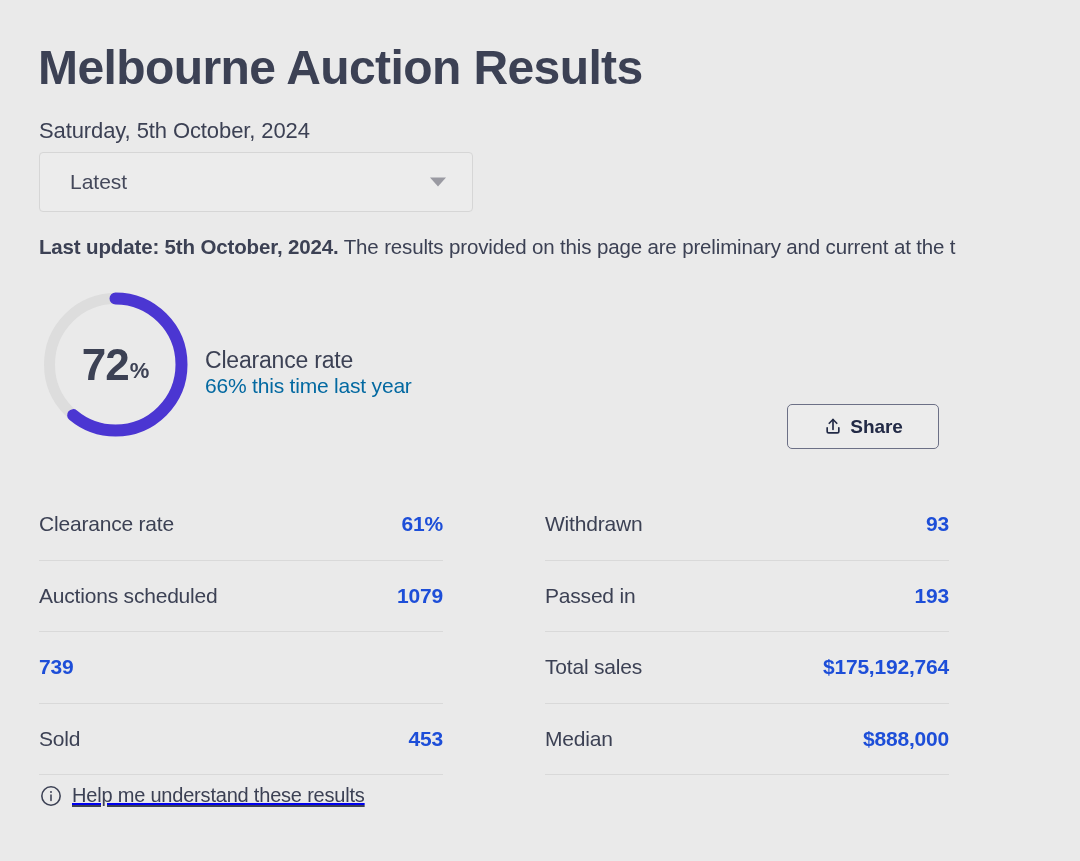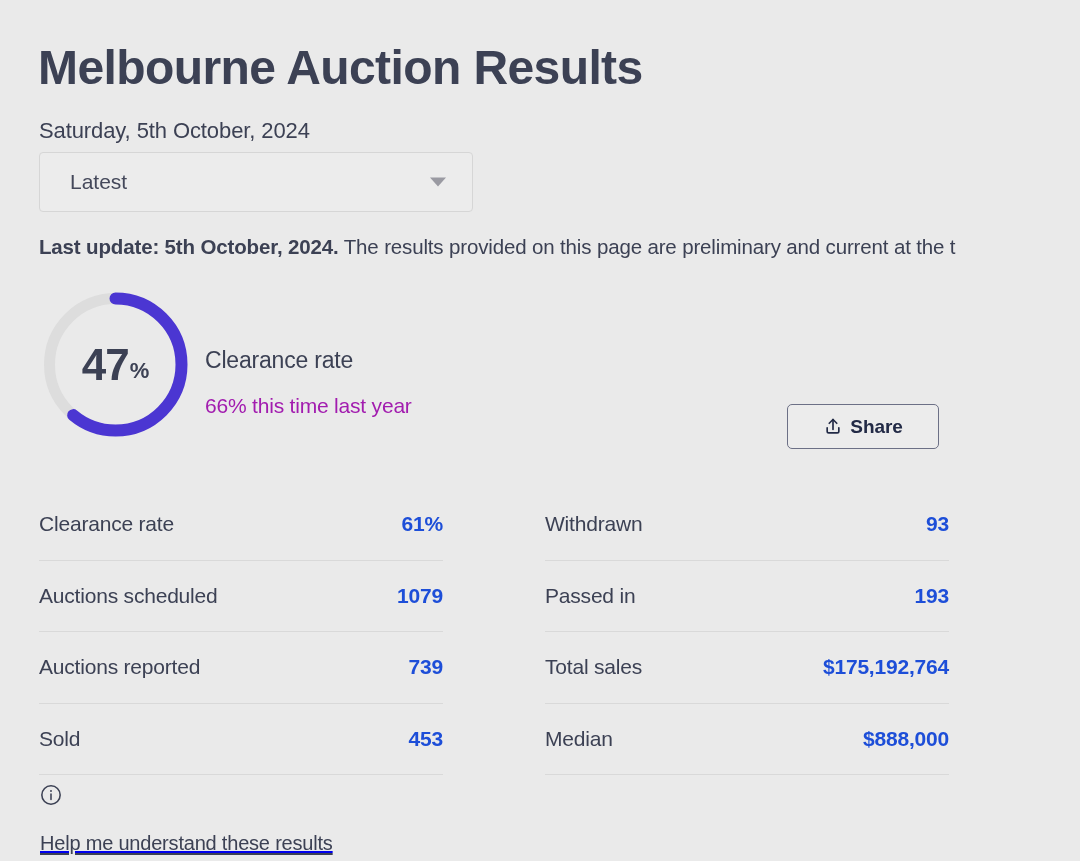--- a/index.html
+++ b/index.html
@@ -149,23 +149,22 @@
     left: 167px;
     top: 60px;
   }
   .clearance-title {
     font-size: 23px;
     color: #3c4154;
     letter-spacing: -0.2px;
     white-space: nowrap;
   }
   .clearance-sub {
-    margin-top: 20px;
     font-size: 21px;
-    color: #a21caf;
+    color: #0369a1;
     letter-spacing: -0.2px;
     white-space: nowrap;
   }
 
   
   .share-button {
     position: absolute;
     left: 787px;
     top: 404px;
     width: 152px;
@@ -229,24 +228,23 @@
     letter-spacing: -0.2px;
     white-space: nowrap;
   }
 
   
   .help-link {
     position: absolute;
     left: 40px;
     top: 784px;
     display: flex;
-    align-items: flex-start;
-    gap: 26px;
+    align-items: flex-end;
+    gap: 10px;
     cursor: pointer;
-    flex-direction: column;
   }
   .info-icon {
     width: 22px;
     height: 22px;
     display: block;
     flex: 0 0 auto;
   }
   .help-text {
     font-size: 20px;
     color: #3c4154;
@@ -273,21 +271,21 @@
     <span class="bold">Last update: 5th October, 2024.</span><span> The results provided on this page are preliminary and current at the t</span>
   </div>
 
   <div class="clearance-block">
     <div class="donut">
       <svg width="155" height="155" viewBox="0 0 155 155" aria-hidden="true">
         <circle cx="77.5" cy="77.5" r="66" fill="none" stroke="#dddddd" stroke-width="11"></circle>
         <circle id="donut-arc" cx="77.5" cy="77.5" r="66" fill="none" stroke="#4b36d2" stroke-width="12" stroke-linecap="round" transform="rotate(-90 77.5 77.5)" stroke-dasharray="252.96104046705014 161.72918980680257"></circle>
       </svg>
       <div class="donut-label">
-        <span class="donut-value">47</span>
+        <span class="donut-value">72</span>
         <span class="donut-unit">%</span>
       </div>
     </div>
     <div class="clearance-text">
       <div class="clearance-title">Clearance rate</div>
       <div class="clearance-sub">66% this time last year</div>
     </div>
   </div>
 
   <div class="share-button">
@@ -303,21 +301,20 @@
     <div class="stat-col left">
       <div class="stat-row">
         <span class="stat-label">Clearance rate</span>
         <span class="stat-value">61%</span>
       </div>
       <div class="stat-row">
         <span class="stat-label">Auctions scheduled</span>
         <span class="stat-value">1079</span>
       </div>
       <div class="stat-row">
-        <span class="stat-label">Auctions reported</span>
         <span class="stat-value">739</span>
       </div>
       <div class="stat-row">
         <span class="stat-label">Sold</span>
         <span class="stat-value">453</span>
       </div>
     </div>
 
     <div class="stat-col right">
       <div class="stat-row">

